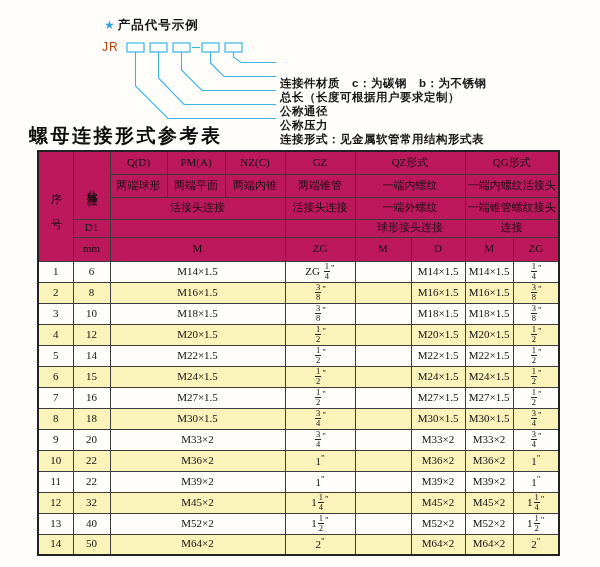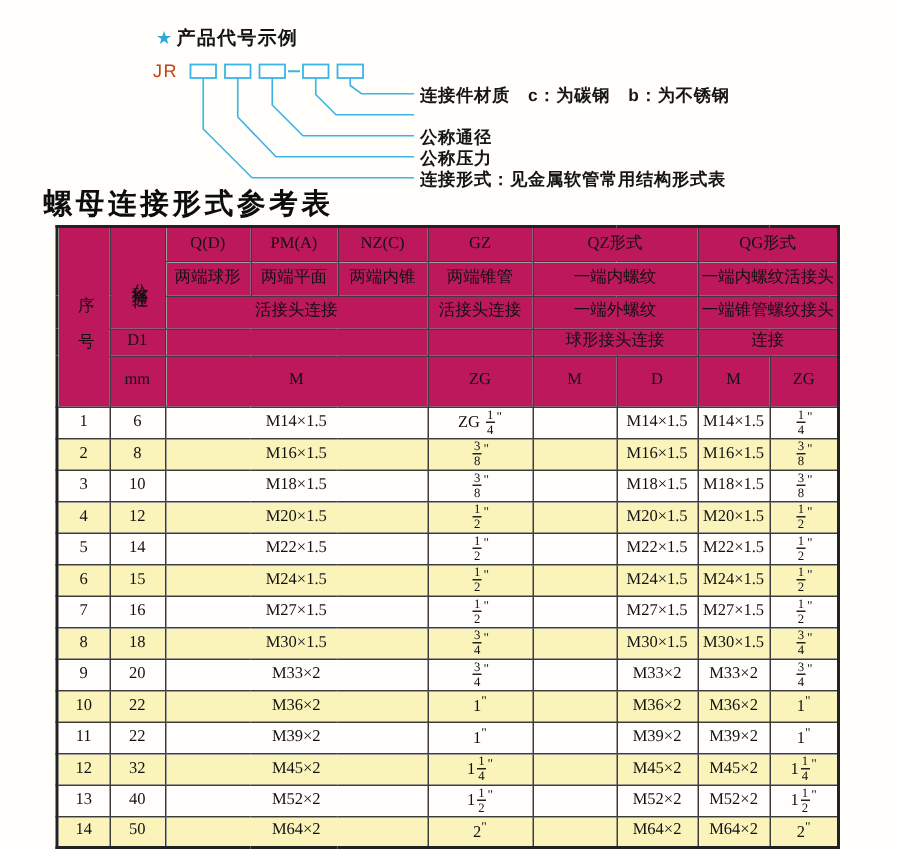--- a/index.html
+++ b/index.html
@@ -7,34 +7,34 @@
     width:600px;height:567px;position:relative;background:#fffefa;
     font-family:"Liberation Serif","DejaVu Serif",serif;color:#111;
     overflow:hidden;
   }
   
   .diagram{position:absolute;left:0;top:0;width:600px;height:135px;}
   .diagram-title{position:absolute;left:104px;top:17px;font:bold 12.5px "Liberation Sans","DejaVu Sans",sans-serif;color:#141414;letter-spacing:1px;white-space:nowrap;}
   .diagram-title .star{color:#2ba7dd;margin-right:2px;font-size:12px;}
   .code-prefix{position:absolute;left:102px;top:40px;font:12px "Liberation Sans","DejaVu Sans",sans-serif;color:#c2410c;letter-spacing:1px;}
   .code-svg{position:absolute;left:0;top:0;}
-  .dlabel{position:absolute;left:280px;font:bold 11.5px "Liberation Sans","DejaVu Sans",sans-serif;color:#161616;white-space:nowrap;letter-spacing:0.5px;}
+  .dlabel{position:absolute;left:280px;font:bold 11.5px "Liberation Sans","DejaVu Sans",sans-serif;color:#161616;white-space:nowrap;letter-spacing:0.5px;margin-top:20px;}
   .dl0{top:56px}.dl1{top:70px}.dl2{top:84px}.dl3{top:98px}.dl4{top:112px}
   
   .page-title{position:absolute;left:29px;top:123px;font:bold 19px "DejaVu Serif","Liberation Serif",serif;letter-spacing:2.5px;color:#0d0d0d;white-space:nowrap;}
   
   table.ref{
     position:absolute;left:37px;top:150px;width:523px;
     border-collapse:collapse;table-layout:fixed;
     border:2px solid #222;
     font-size:11px;line-height:1.05;
   }
   .ref th,.ref td{border:1px solid #3c3c3c;text-align:center;vertical-align:middle;padding:0;overflow:hidden;font-weight:normal;}
   .ref thead th{background:#be185d;}
-  .hr1{height:23px}.hr2{height:23px}.hr3{height:22px}.hr4{height:18px}.hr5{height:34px}
+  .hr1{height:23px}.hr2{height:23px}.hr3{height:22px}.hr4{height:18px}.hr5{height:24px}
   .ref tbody tr{height:21px;}
   .ref tbody tr.odd td{background:#fffefc;}
   .ref tbody tr.even td{background:#faf3ba;}
   .vt{writing-mode:vertical-lr;text-orientation:upright;display:inline-block;}
   .vt-seq{letter-spacing:26px;padding-top:10px;}
   .vt-nd{letter-spacing:2px;padding-top:2px;}
   .fr{display:inline-block;vertical-align:-4px;text-align:center;font-size:8.5px;line-height:1.05;margin:0 1px;}
   .fr .n{display:block;border-bottom:1px solid #222;padding:0 1px;}
   .fr .d{display:block;}
   .q{font-size:9px;vertical-align:4px;letter-spacing:0;}
@@ -58,20 +58,21 @@
       <polyline points="181.5,52 181.5,70 202,90.5 276,90.5"></polyline>
       <polyline points="158.5,52 158.5,78 184,104.5 276,104.5"></polyline>
       <polyline points="135.5,52 135.5,86 168,118.5 276,118.5"></polyline>
     </g>
   </svg>
   <div class="diagram-title">
     <span class="star">★</span><span>产品代号示例</span>
   </div>
   <div class="code-prefix">JR</div>
   <div class="dlabel dl0">连接件材质　c：为碳钢　b：为不锈钢</div>
+  <div class="dlabel dl1">总长（长度可根据用户要求定制）</div>
   <div class="dlabel dl2">公称通径</div>
   <div class="dlabel dl3">公称压力</div>
   <div class="dlabel dl4">连接形式：见金属软管常用结构形式表</div>
 </div>
 
 <div class="page-title">螺母连接形式参考表</div>
 
 <table class="ref">
   <colgroup>
     <col style="width:35px">

